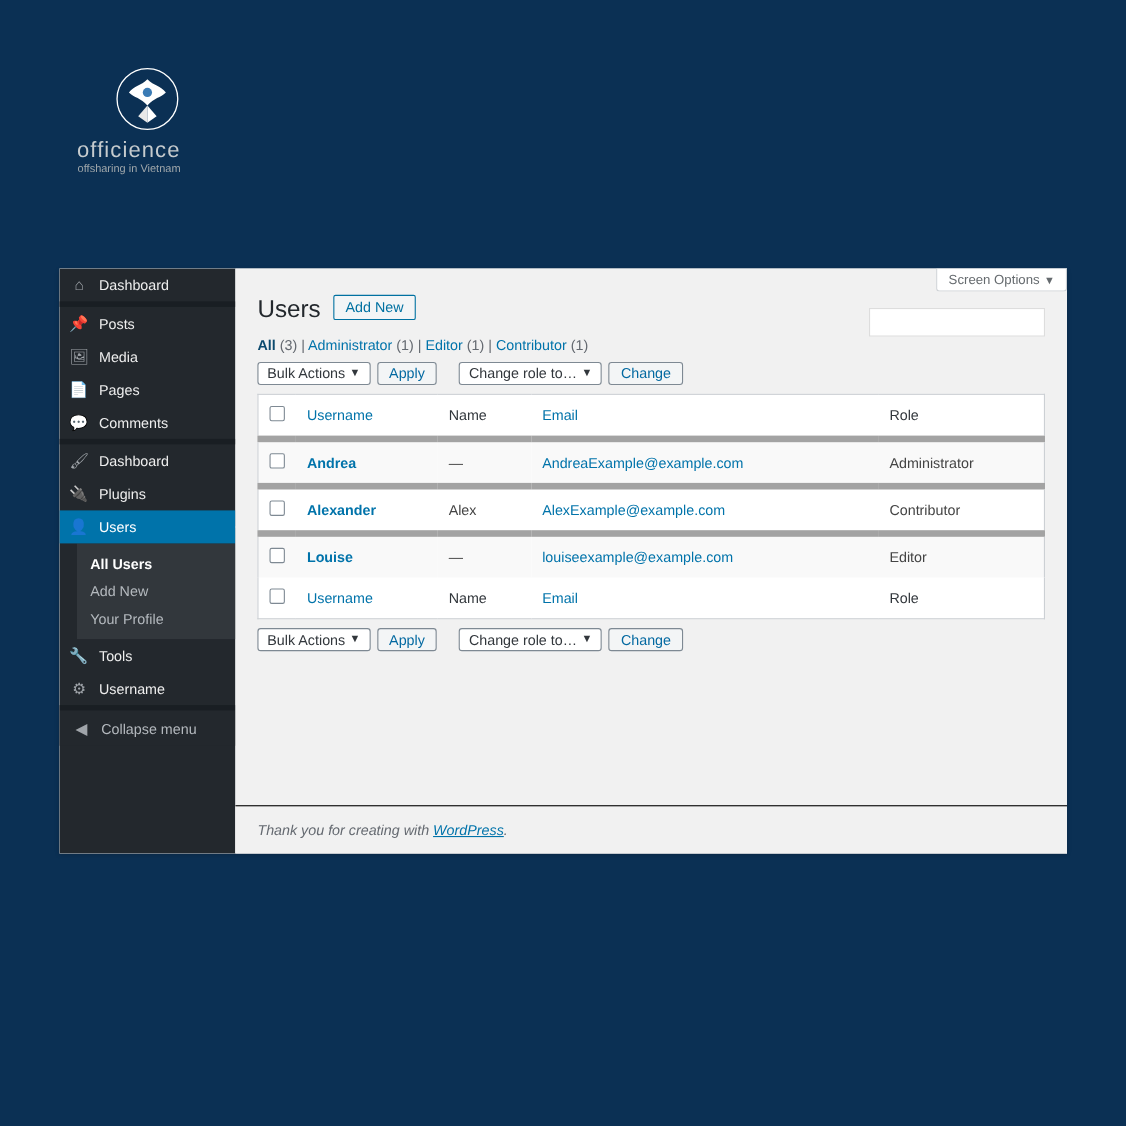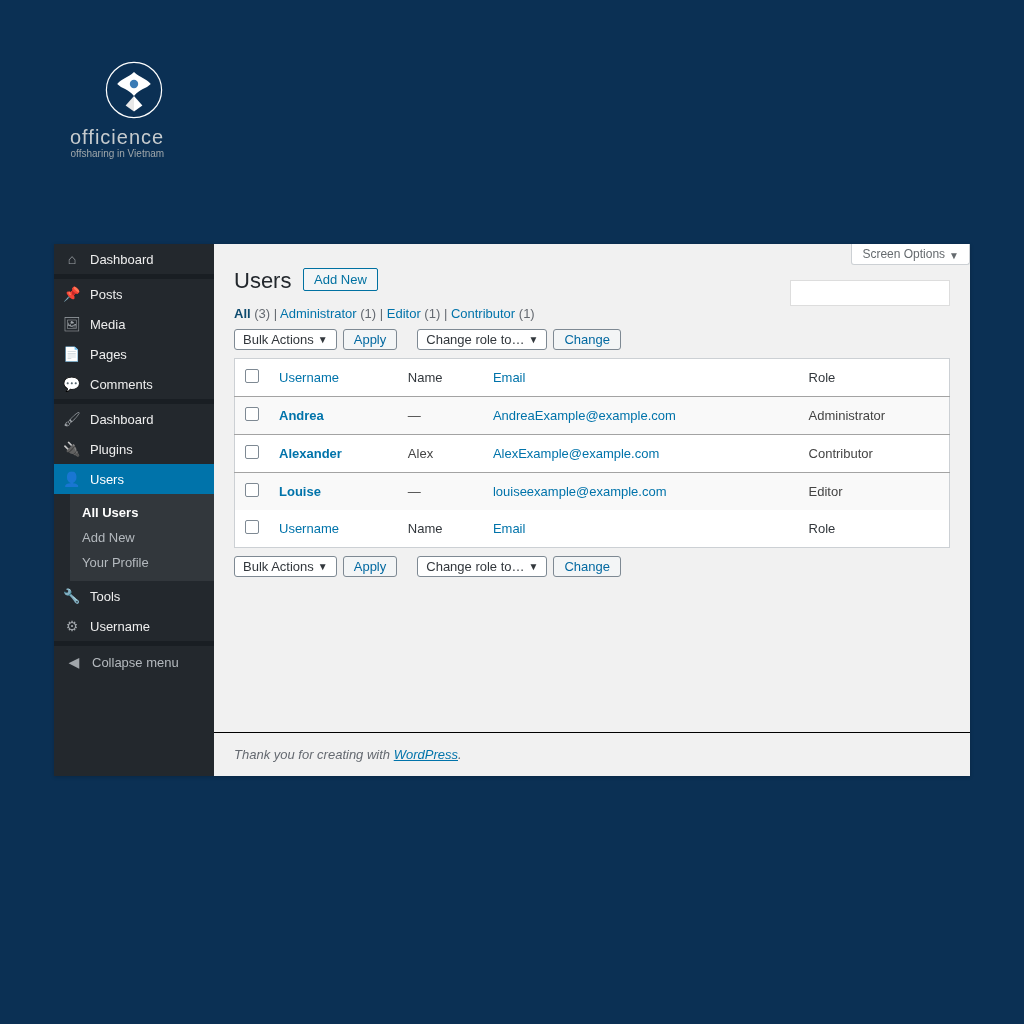--- a/index.html
+++ b/index.html
@@ -105,21 +105,21 @@
 
   table.list {
     width:100%; border-collapse:collapse; background:#fff;
     border:1px solid #ccd0d4;
   }
   table.list th, table.list td{
     text-align:left; padding:10px 10px; font-size:13px;
   }
   table.list thead th, table.list tfoot th { color:#32373c; font-weight:400;}
   table.list thead th.sortable, table.list tfoot th.sortable { color:#0073aa; cursor:pointer;}
-  table.list tbody tr { border-top:1px solid #a3a3a3;}
+  table.list tbody tr { border-top:6px solid #a3a3a3;}
   table.list tbody tr:nth-child(odd){ background:#f9f9f9;}
   .cb { width:30px; text-align:center;}
   .cbox {
     width:14px; height:14px; border:1px solid #7e8993; background:#fff;
     display:inline-block; border-radius:2px;
   }
   a.linklike { color:#0073aa; text-decoration:none; font-weight:600;}
   a.mail { color:#0073aa; text-decoration:none;}
   .footer {
     padding:14px 20px; color:#646970; font-style:italic; font-size:13px;

